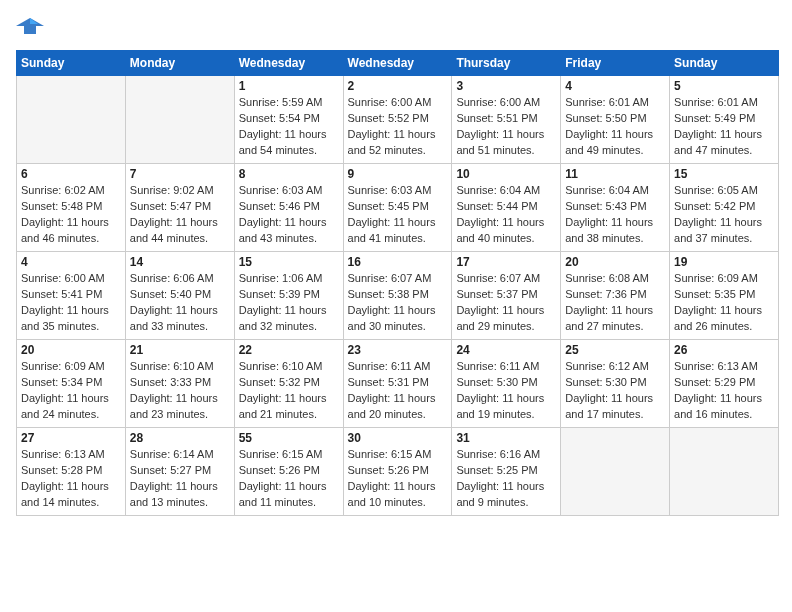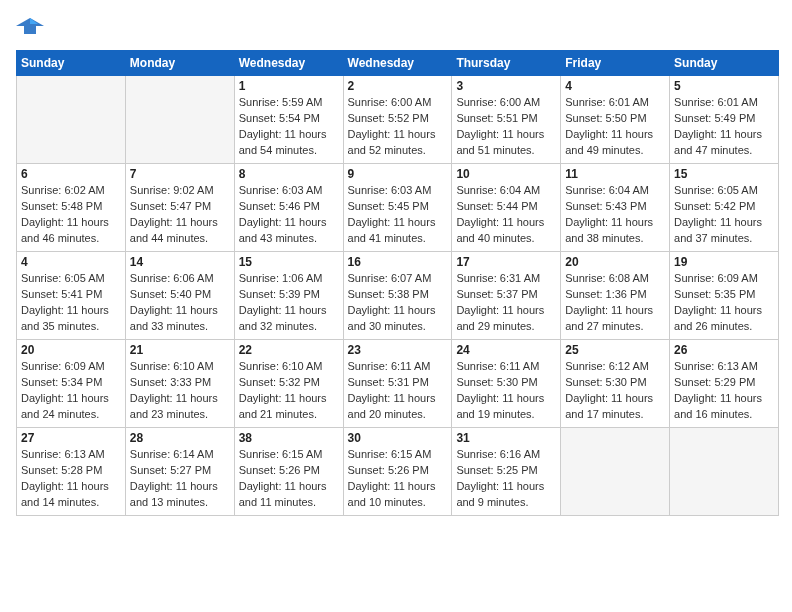--- a/index.html
+++ b/index.html
@@ -198,21 +198,21 @@
           <td>
             <span class="day-number">15</span>
             <div class="day-info">Sunrise: 6:05 AM
 Sunset: 5:42 PM
 Daylight: 11 hours and 37 minutes.</div>
           </td>
         </tr>
         <tr>
           <td>
             <span class="day-number">4</span>
-            <div class="day-info">Sunrise: 6:05 AM
+            <div class="day-info">Sunrise: 6:00 AM
 Sunset: 5:41 PM
 Daylight: 11 hours and 35 minutes.</div>
           </td>
           <td>
             <span class="day-number">14</span>
             <div class="day-info">Sunrise: 6:06 AM
 Sunset: 5:40 PM
 Daylight: 11 hours and 33 minutes.</div>
           </td>
           <td>
@@ -222,28 +222,28 @@
 Daylight: 11 hours and 32 minutes.</div>
           </td>
           <td>
             <span class="day-number">16</span>
             <div class="day-info">Sunrise: 6:07 AM
 Sunset: 5:38 PM
 Daylight: 11 hours and 30 minutes.</div>
           </td>
           <td>
             <span class="day-number">17</span>
-            <div class="day-info">Sunrise: 6:31 AM
+            <div class="day-info">Sunrise: 6:07 AM
 Sunset: 5:37 PM
 Daylight: 11 hours and 29 minutes.</div>
           </td>
           <td>
             <span class="day-number">20</span>
             <div class="day-info">Sunrise: 6:08 AM
-Sunset: 1:36 PM
+Sunset: 7:36 PM
 Daylight: 11 hours and 27 minutes.</div>
           </td>
           <td>
             <span class="day-number">19</span>
             <div class="day-info">Sunrise: 6:09 AM
 Sunset: 5:35 PM
 Daylight: 11 hours and 26 minutes.</div>
           </td>
         </tr>
         <tr>
@@ -297,21 +297,21 @@
 Sunset: 5:28 PM
 Daylight: 11 hours and 14 minutes.</div>
           </td>
           <td>
             <span class="day-number">28</span>
             <div class="day-info">Sunrise: 6:14 AM
 Sunset: 5:27 PM
 Daylight: 11 hours and 13 minutes.</div>
           </td>
           <td>
-            <span class="day-number">38</span>
+            <span class="day-number">55</span>
             <div class="day-info">Sunrise: 6:15 AM
 Sunset: 5:26 PM
 Daylight: 11 hours and 11 minutes.</div>
           </td>
           <td>
             <span class="day-number">30</span>
             <div class="day-info">Sunrise: 6:15 AM
 Sunset: 5:26 PM
 Daylight: 11 hours and 10 minutes.</div>
           </td>

